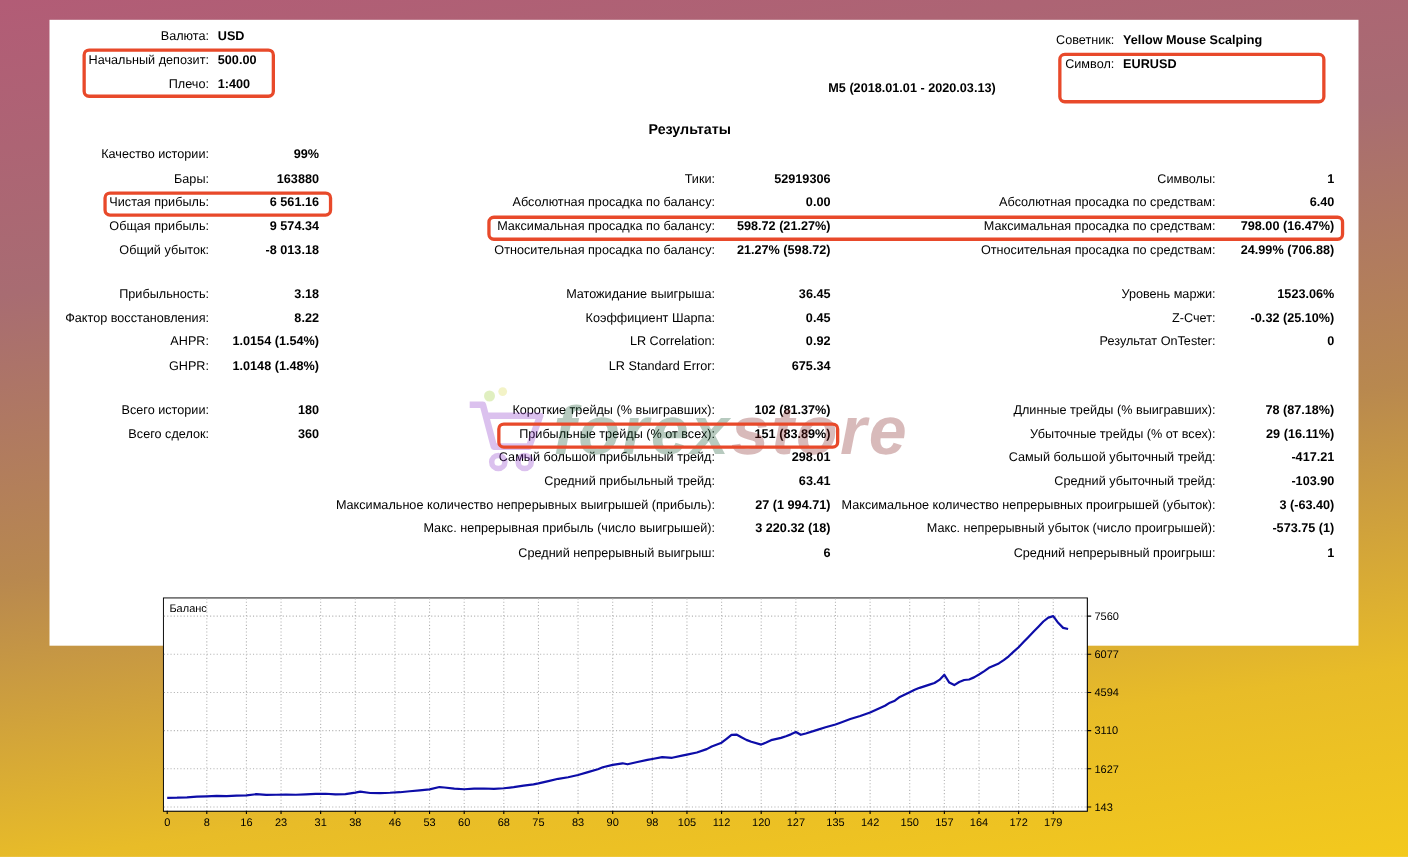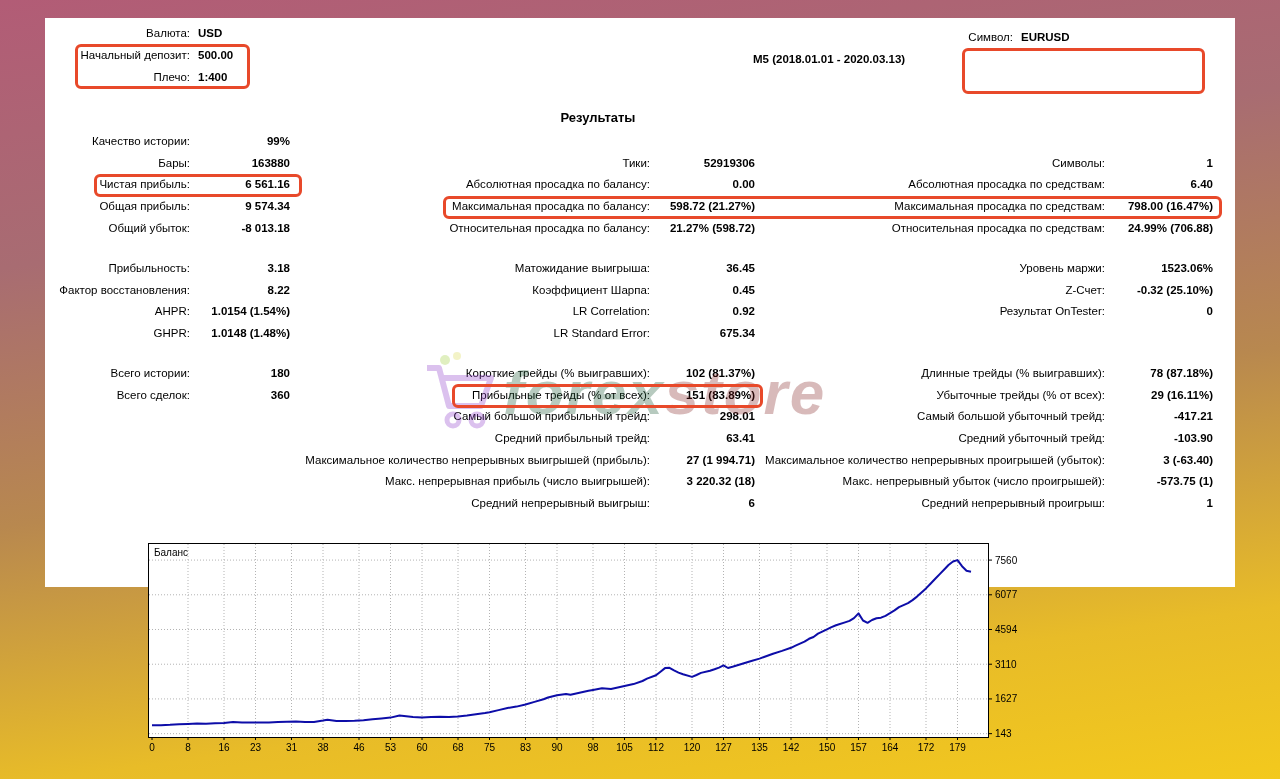--- a/index.html
+++ b/index.html
@@ -16,21 +16,21 @@
   .hdr{position:absolute;font-size:11.5px;white-space:nowrap;}
   .hrow{display:flex;height:22px;line-height:22px;}
   .hlbl{text-align:right;}
   .hval{margin-left:8px;font-weight:700;}
   .hdr-left{left:0;top:4px;}
   .hdr-left .hlbl{width:145px;}
   .hdr-right{left:700px;top:8px;}
   .hdr-right .hlbl{width:268px;}
   
   .title{position:absolute;top:92px;left:0;width:1106px;text-align:center;
-    font-size:13px;font-weight:700;}
+    font-size:13px;font-weight:700;padding-left:29px;}
   
   .stats-grid{
     position:absolute;left:0;display:grid;
     grid-template-columns:145px 100px 360px 105px 350px 108px;
     grid-auto-rows:21.7px;line-height:21.7px;font-size:11.5px;white-space:nowrap;
   }
   .stats-grid .lbl{text-align:right;}
   .stats-grid .val{text-align:right;font-weight:700;}
   #sec-a{top:113px;} #sec-b{top:240px;} #sec-c{top:345px;}
   
@@ -61,20 +61,24 @@
       <span class="hlbl">Начальный депозит:</span>
       <span class="hval">500.00</span>
     </div>
     <div class="hrow">
       <span class="hlbl">Плечо:</span>
       <span class="hval">1:400</span>
     </div>
   </div>
 
   <div class="hdr hdr-right">
+    <div class="hrow">
+      <span class="hlbl">Советник:</span>
+      <span class="hval">Yellow Mouse Scalping</span>
+    </div>
     <div class="hrow">
       <span class="hlbl">Символ:</span>
       <span class="hval">EURUSD</span>
     </div>
     <div class="hrow">
       <span class="hval">M5 (2018.01.01 - 2020.03.13)</span>
     </div>
   </div>
 
   <div class="title">Результаты</div>

